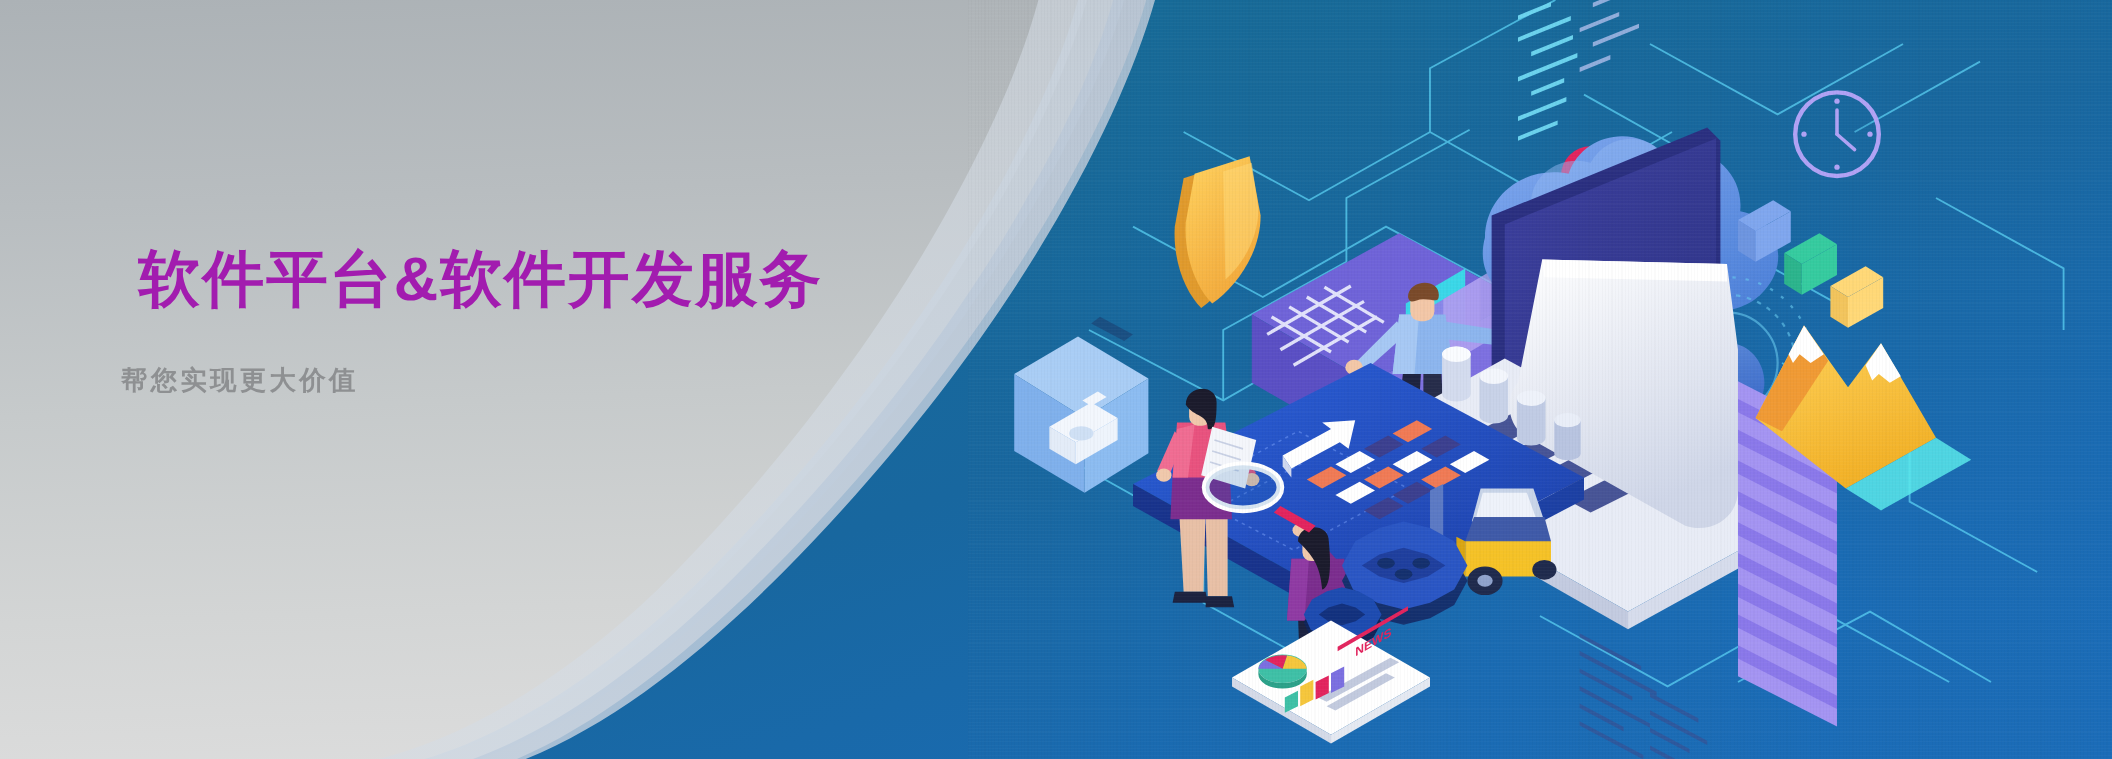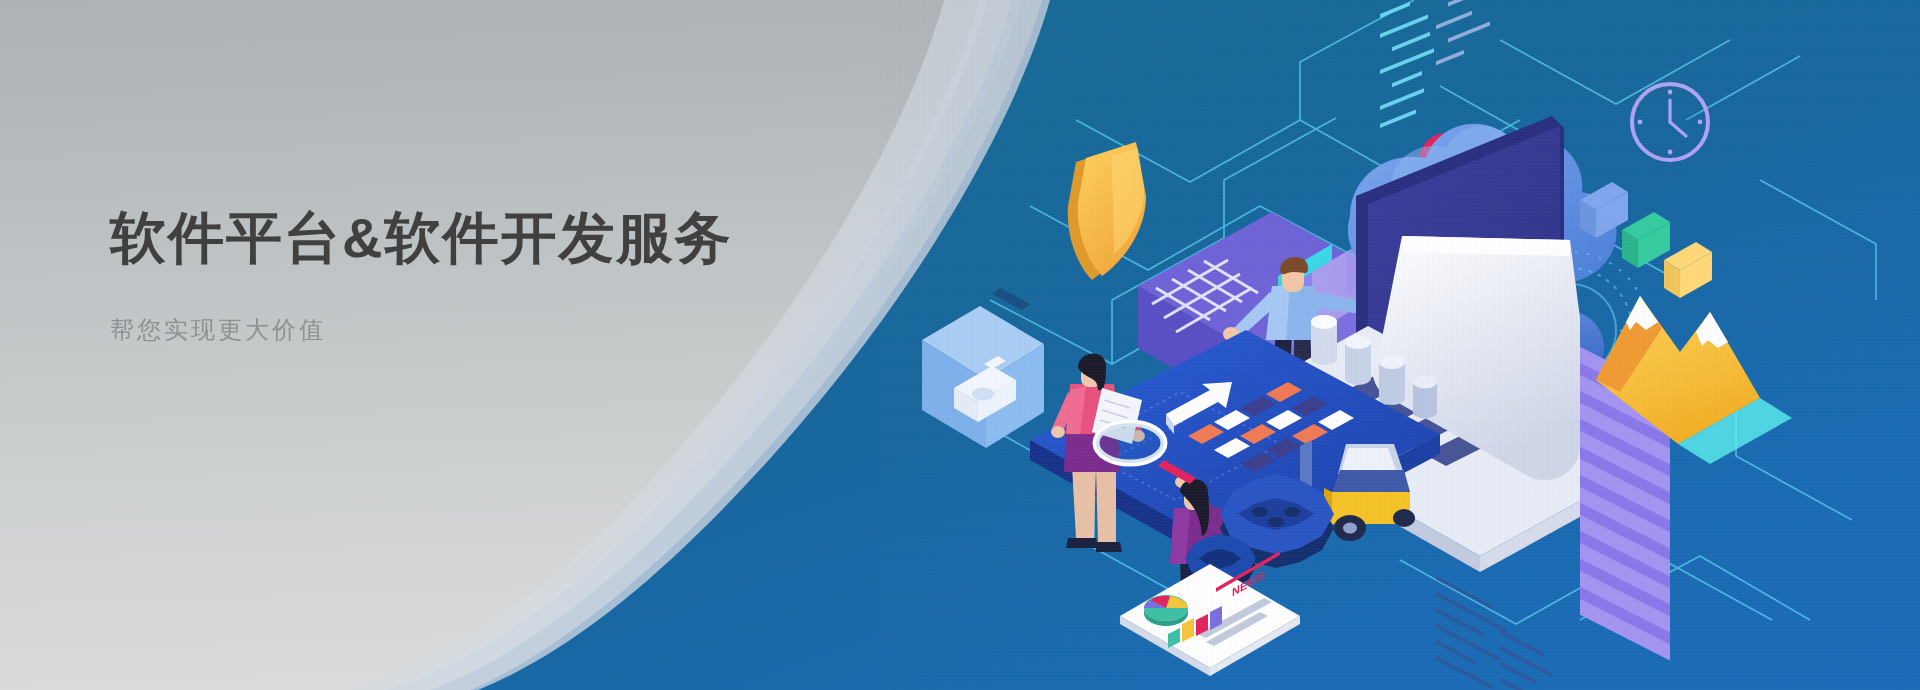--- a/index.html
+++ b/index.html
@@ -35,25 +35,25 @@
   .bg-band3{
     position:absolute;inset:0;
     background:linear-gradient(160deg,#ccd4dd 0%,#d4dbe3 55%,#dbe1e7 100%);
     opacity:.65;
     clip-path:path("M944,0 C910,126 798,336 598,536 C508,622 418,672 344,690 L392,690 C466,668 556,614 642,530 C842,330 954,124 988,0 Z");
   }
 
   
   .copy{position:absolute;left:110px;top:206px;width:760px;}
   .title{
-    font-size:56px;line-height:1.15;font-weight:700;color:#404040;
-    letter-spacing:2px;white-space:nowrap;margin:0;
+    font-size:56px;line-height:1.15;font-weight:700;color:#a21caf;
+    letter-spacing:2px;white-space:nowrap;margin:16px;
   }
   .subtitle{
-    margin:44px 0 0 0;font-size:24px;color:#8e9092;letter-spacing:3px;font-weight:400;
+    margin:44px 0 0 0;font-size:24px;color:#8e9092;letter-spacing:3px;font-weight:700;
   }
 
   
   .art{position:absolute;left:880px;top:0;width:1040px;height:690px;}
   .art svg{position:absolute;left:0;top:0;width:1040px;height:690px;}
   .noise{
     position:absolute;inset:0;pointer-events:none;
     background-image:repeating-linear-gradient(0deg,rgba(255,255,255,.025) 0 1px,transparent 1px 3px),
                      repeating-linear-gradient(90deg,rgba(0,0,0,.02) 0 1px,transparent 1px 3px);
   }

